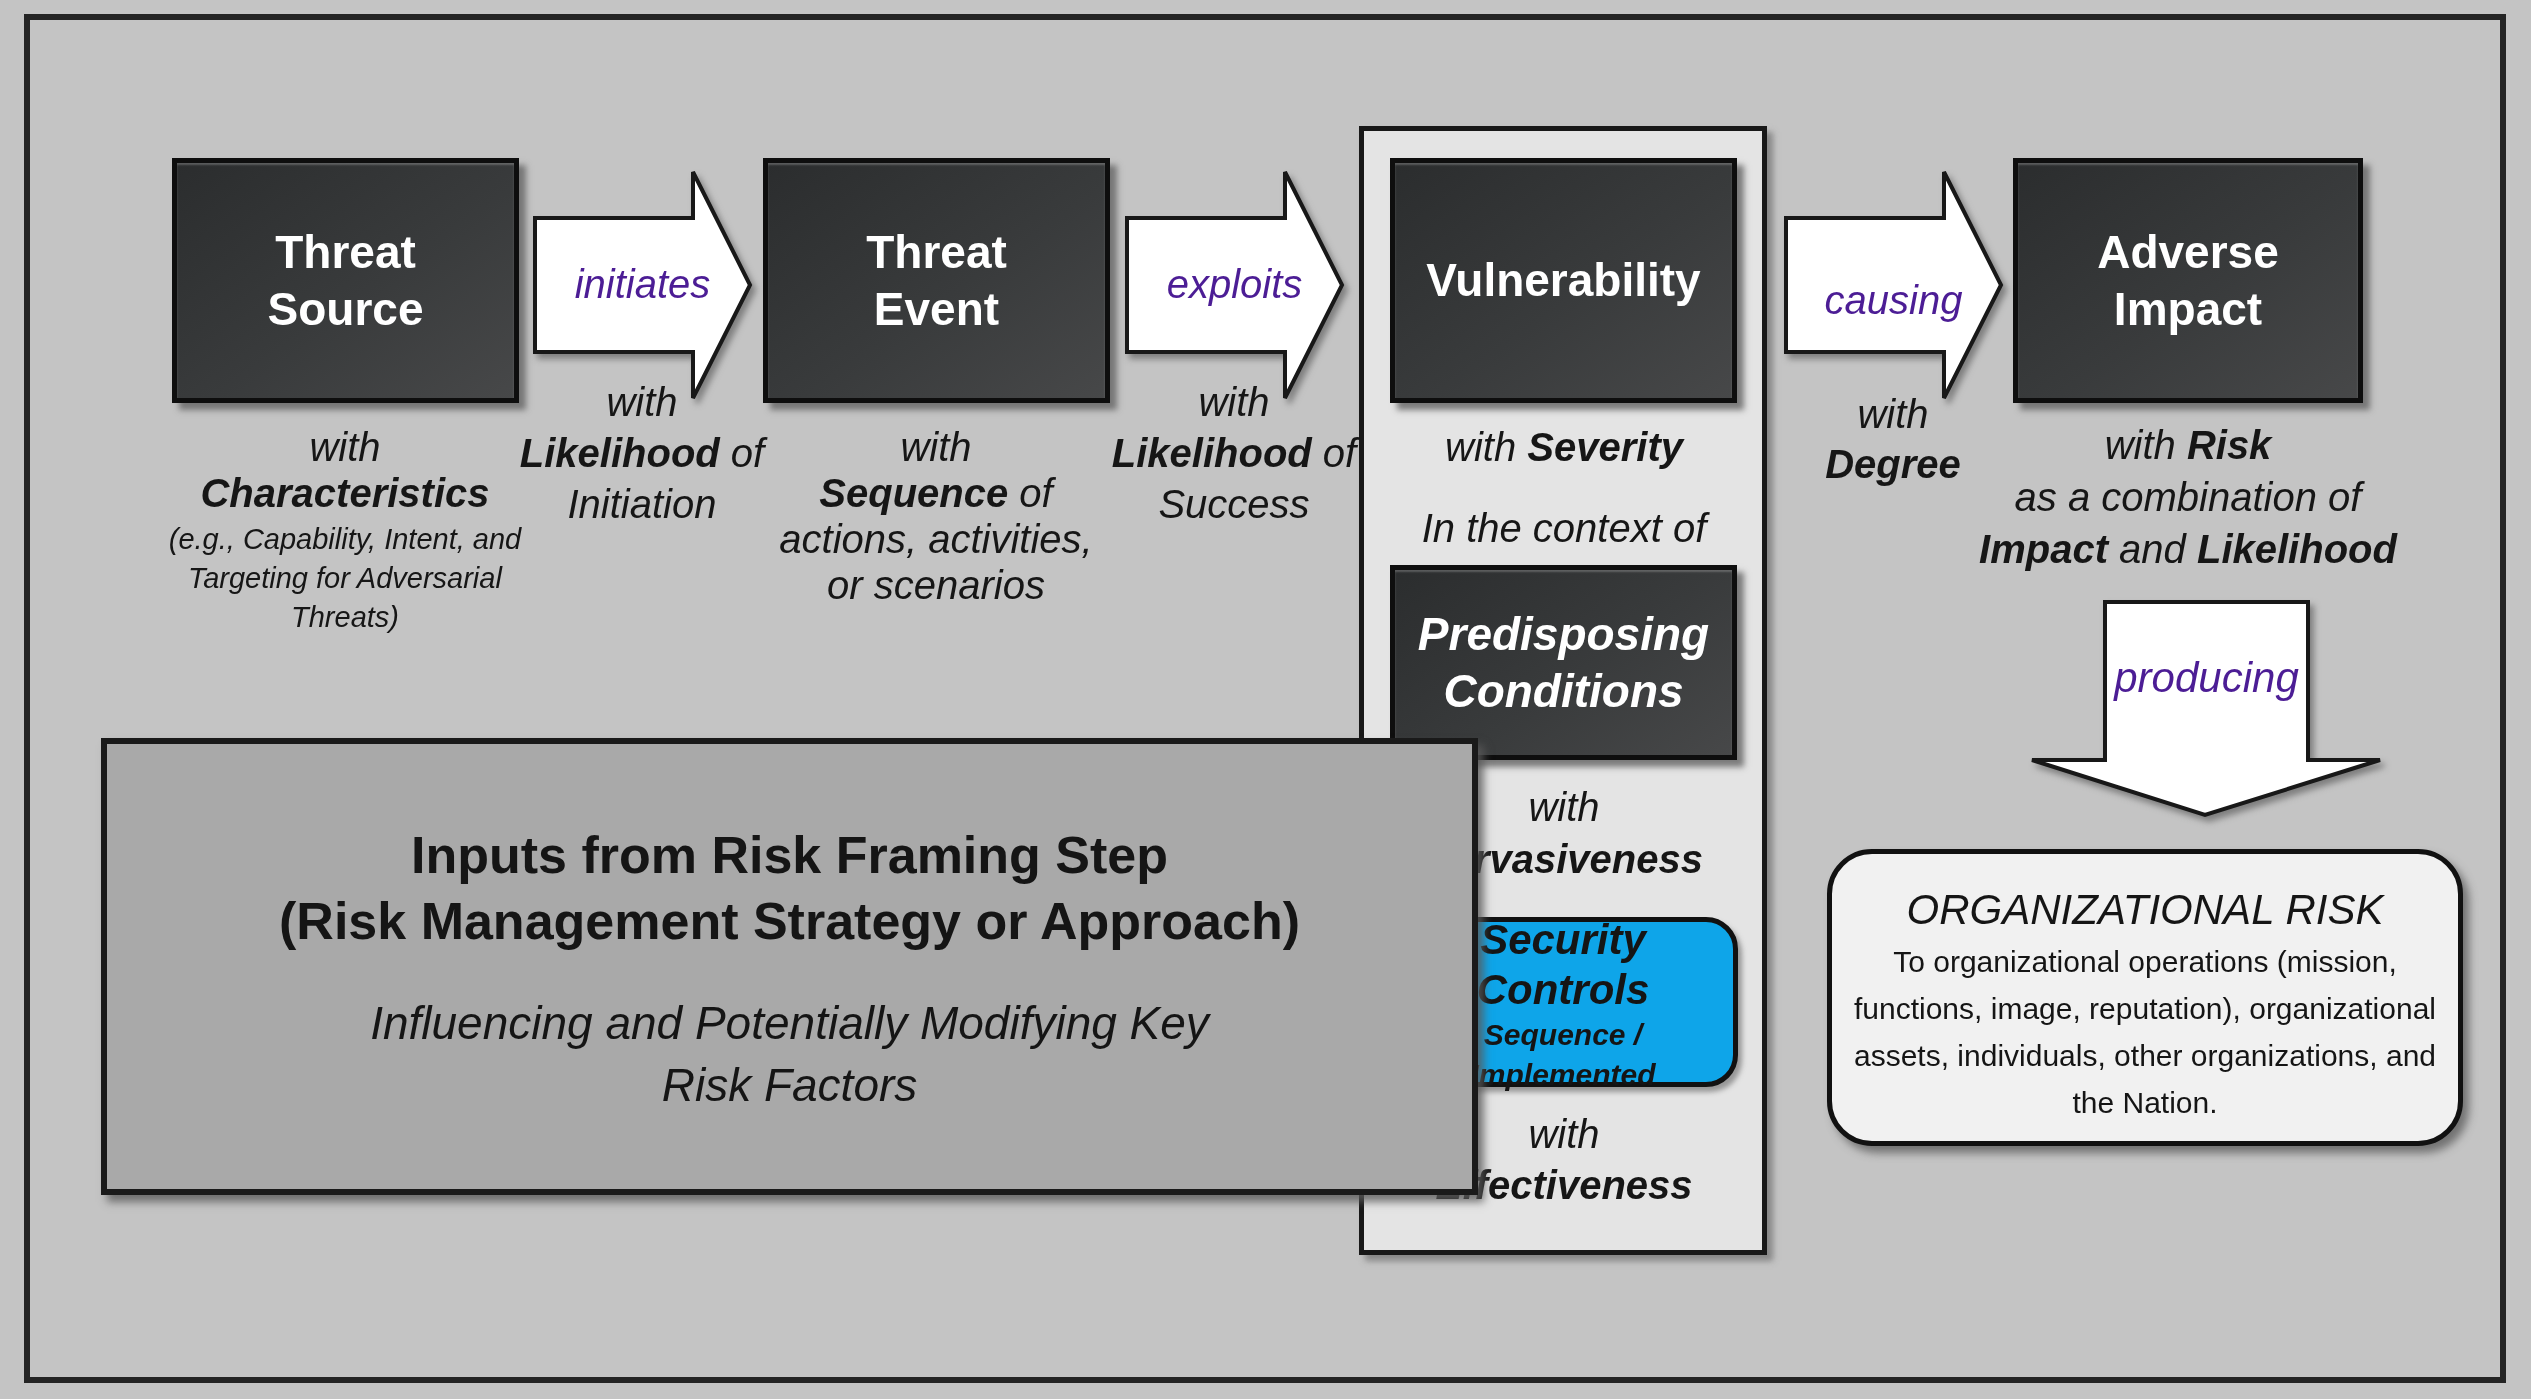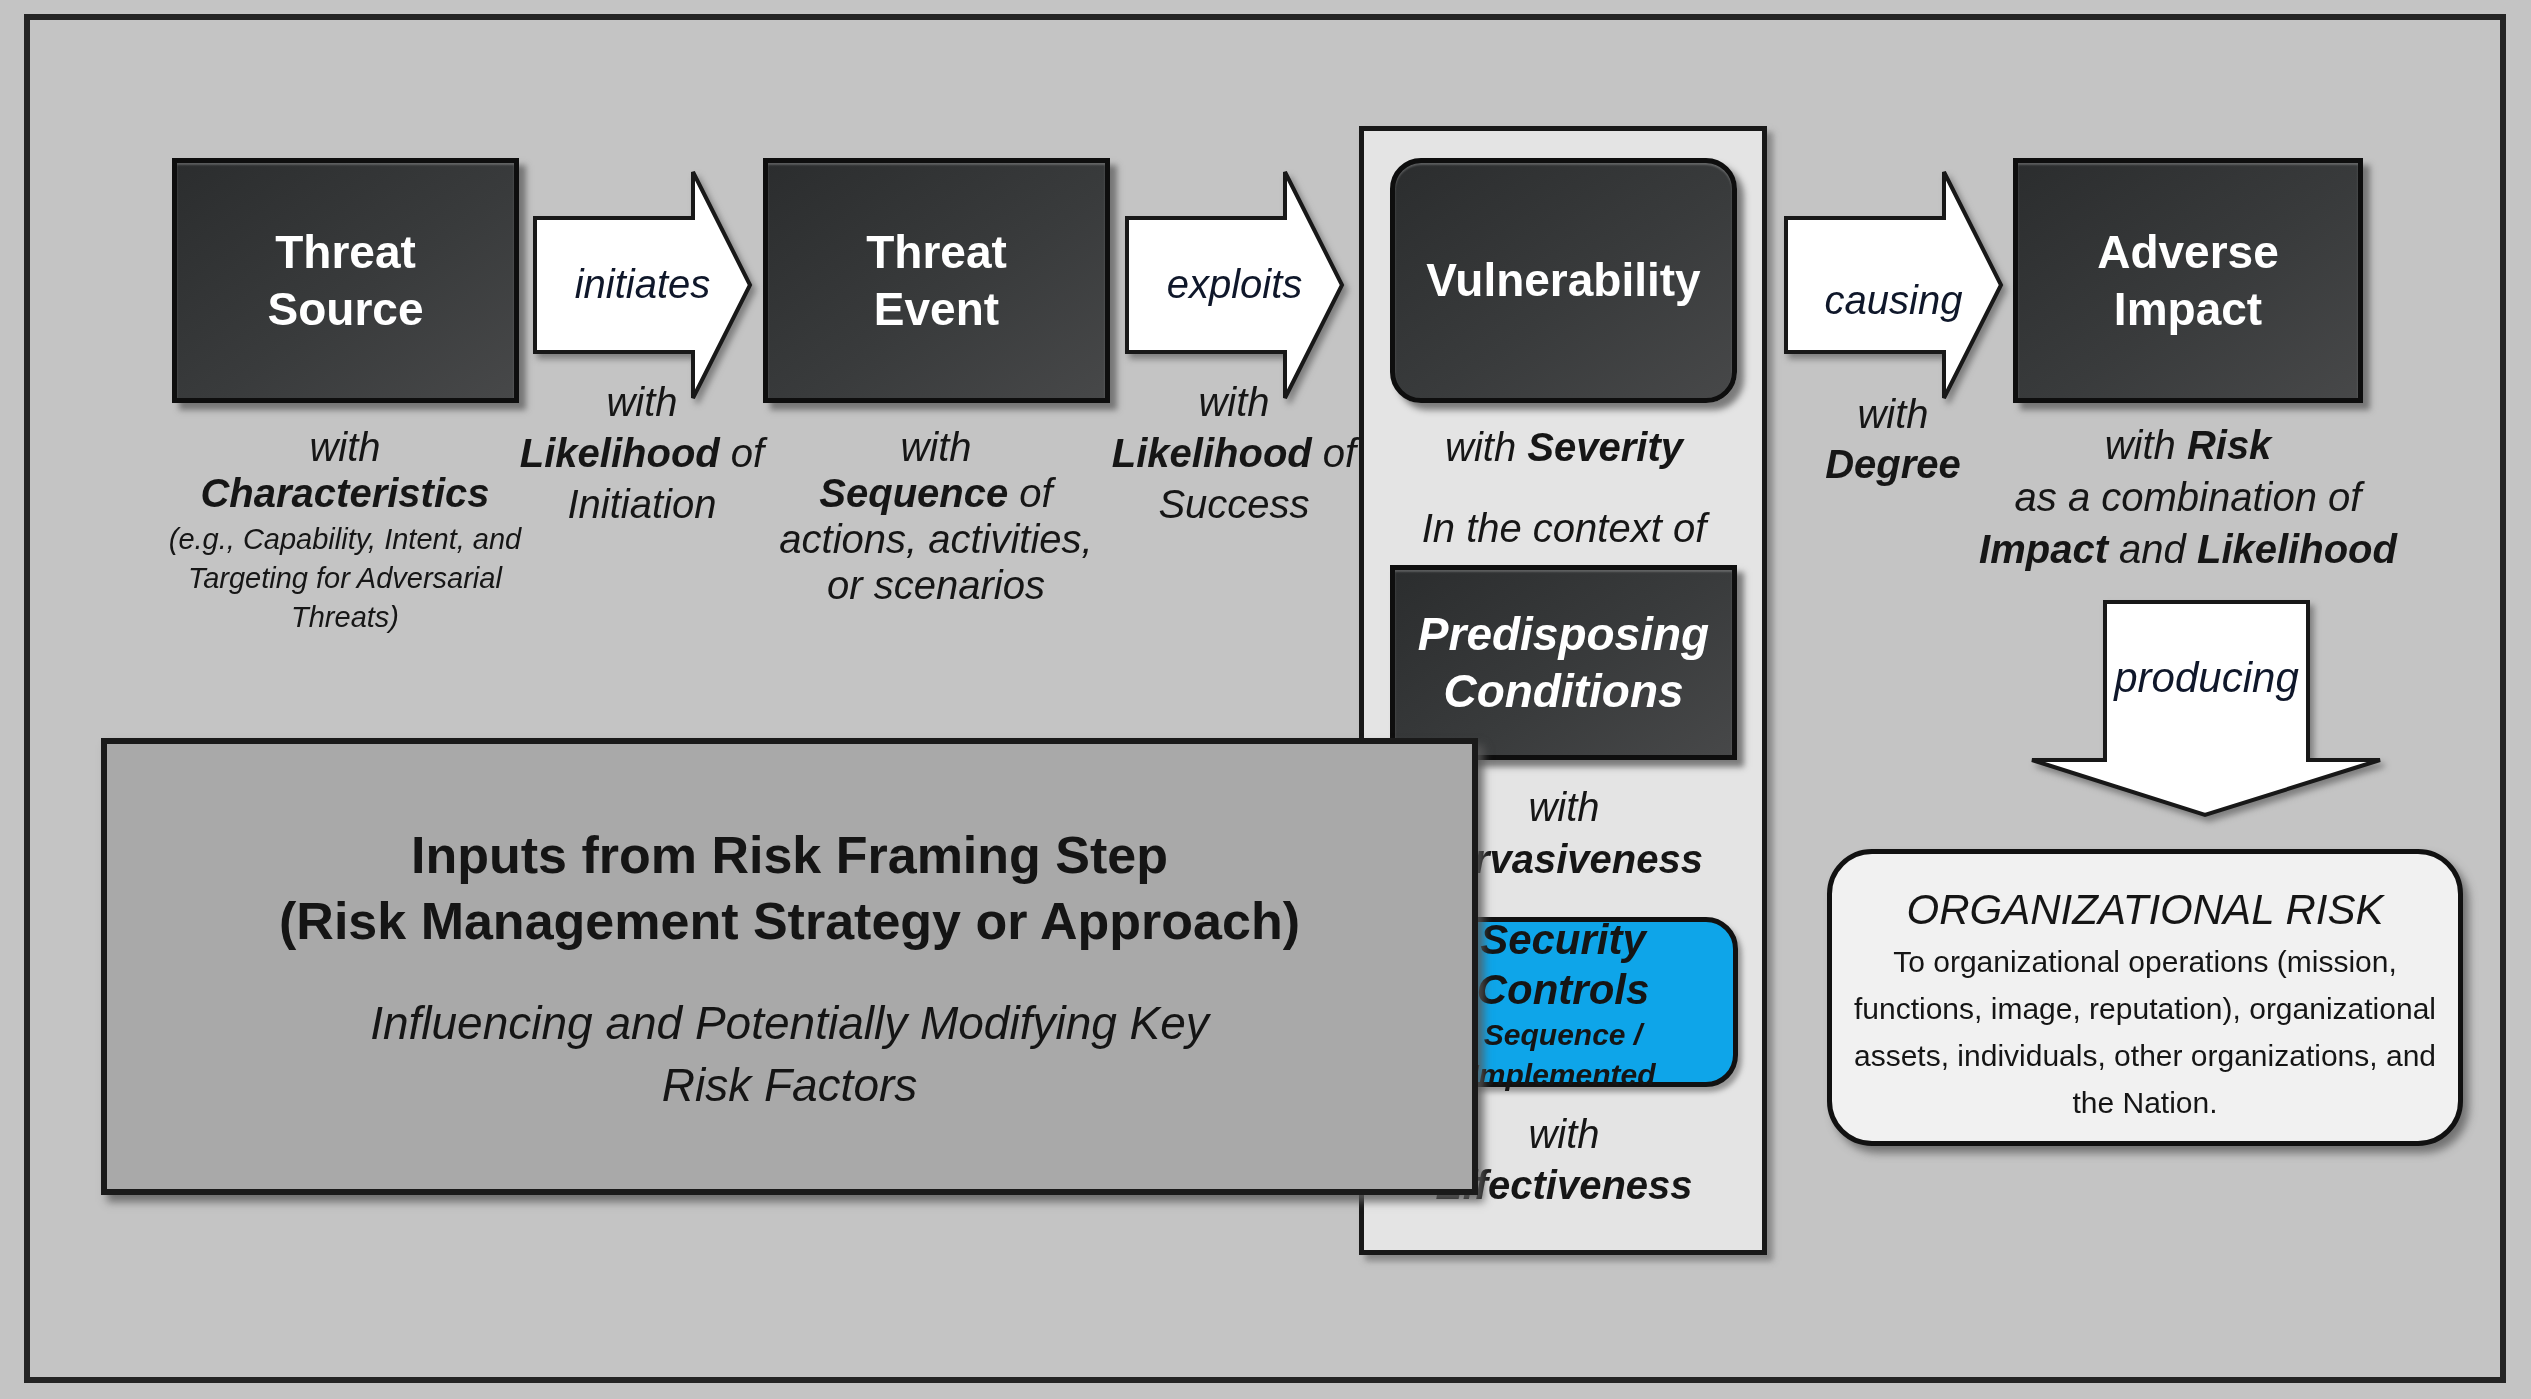--- a/index.html
+++ b/index.html
@@ -16,21 +16,21 @@
            font-size:46px;line-height:57px;}
   .vcontainer{position:absolute;left:1359px;top:126px;width:408px;height:1129px;
               box-sizing:border-box;background:#e4e4e4;border:5px solid #181818;
               box-shadow:6px 6px 6px rgba(110,110,110,0.7);}
   .note{position:absolute;text-align:center;font-style:italic;font-size:40px;
         line-height:46px;color:#161616;}
   .note b{font-weight:bold;}
   .note .small{font-size:29px;line-height:39px;margin-top:4px;}
   .lh51{line-height:51px;} .lh50{line-height:50px;} .lh52{line-height:52px;}
   .arrow-label{position:absolute;font-style:italic;font-size:40px;text-align:center;
-               color:#0f172a;white-space:nowrap;}
+               color:#4c1d95;white-space:nowrap;}
   .flow-arrow{position:absolute;overflow:visible;
               filter:drop-shadow(4px 5px 3px rgba(70,70,70,0.55));}
   .flow-arrow polygon{fill:#ffffff;stroke:#181818;stroke-width:4;stroke-linejoin:miter;}
   .predisposing{left:1390px;top:565px;width:347px;height:195px;font-style:italic;}
   .sc-box{position:absolute;left:1388px;top:917px;width:350px;height:170px;
           box-sizing:border-box;background:#0ea5e9;border:5px solid #111111;
           border-radius:32px;box-shadow:4px 5px 5px rgba(100,100,100,0.6);
           display:flex;flex-direction:column;align-items:center;justify-content:center;
           text-align:center;padding-top:6px;}
   .sc-title{font-size:42px;font-weight:bold;font-style:italic;line-height:50px;}
@@ -58,21 +58,21 @@
     <div>Source</div>
   </div>
 
   <div class="darkbox" style="left:763px;top:158px;width:347px;height:245px;">
     <div>Threat</div>
     <div>Event</div>
   </div>
 
   <div class="vcontainer"></div>
 
-  <div class="darkbox" style="left:1390px;top:158px;width:347px;height:245px;border-radius:31px;">
+  <div class="darkbox" style="left:1390px;top:158px;width:347px;height:245px;">
     <div>Vulnerability</div>
   </div>
 
   <div class="darkbox" style="left:2013px;top:158px;width:350px;height:245px;">
     <div>Adverse</div>
     <div>Impact</div>
   </div>
 
   <svg class="flow-arrow" style="left:535px;top:172px;" width="215" height="226" viewBox="0 0 215 226">
     <polygon points="0,46 158,46 158,0 215,113 158,226 158,180 0,180"></polygon>

